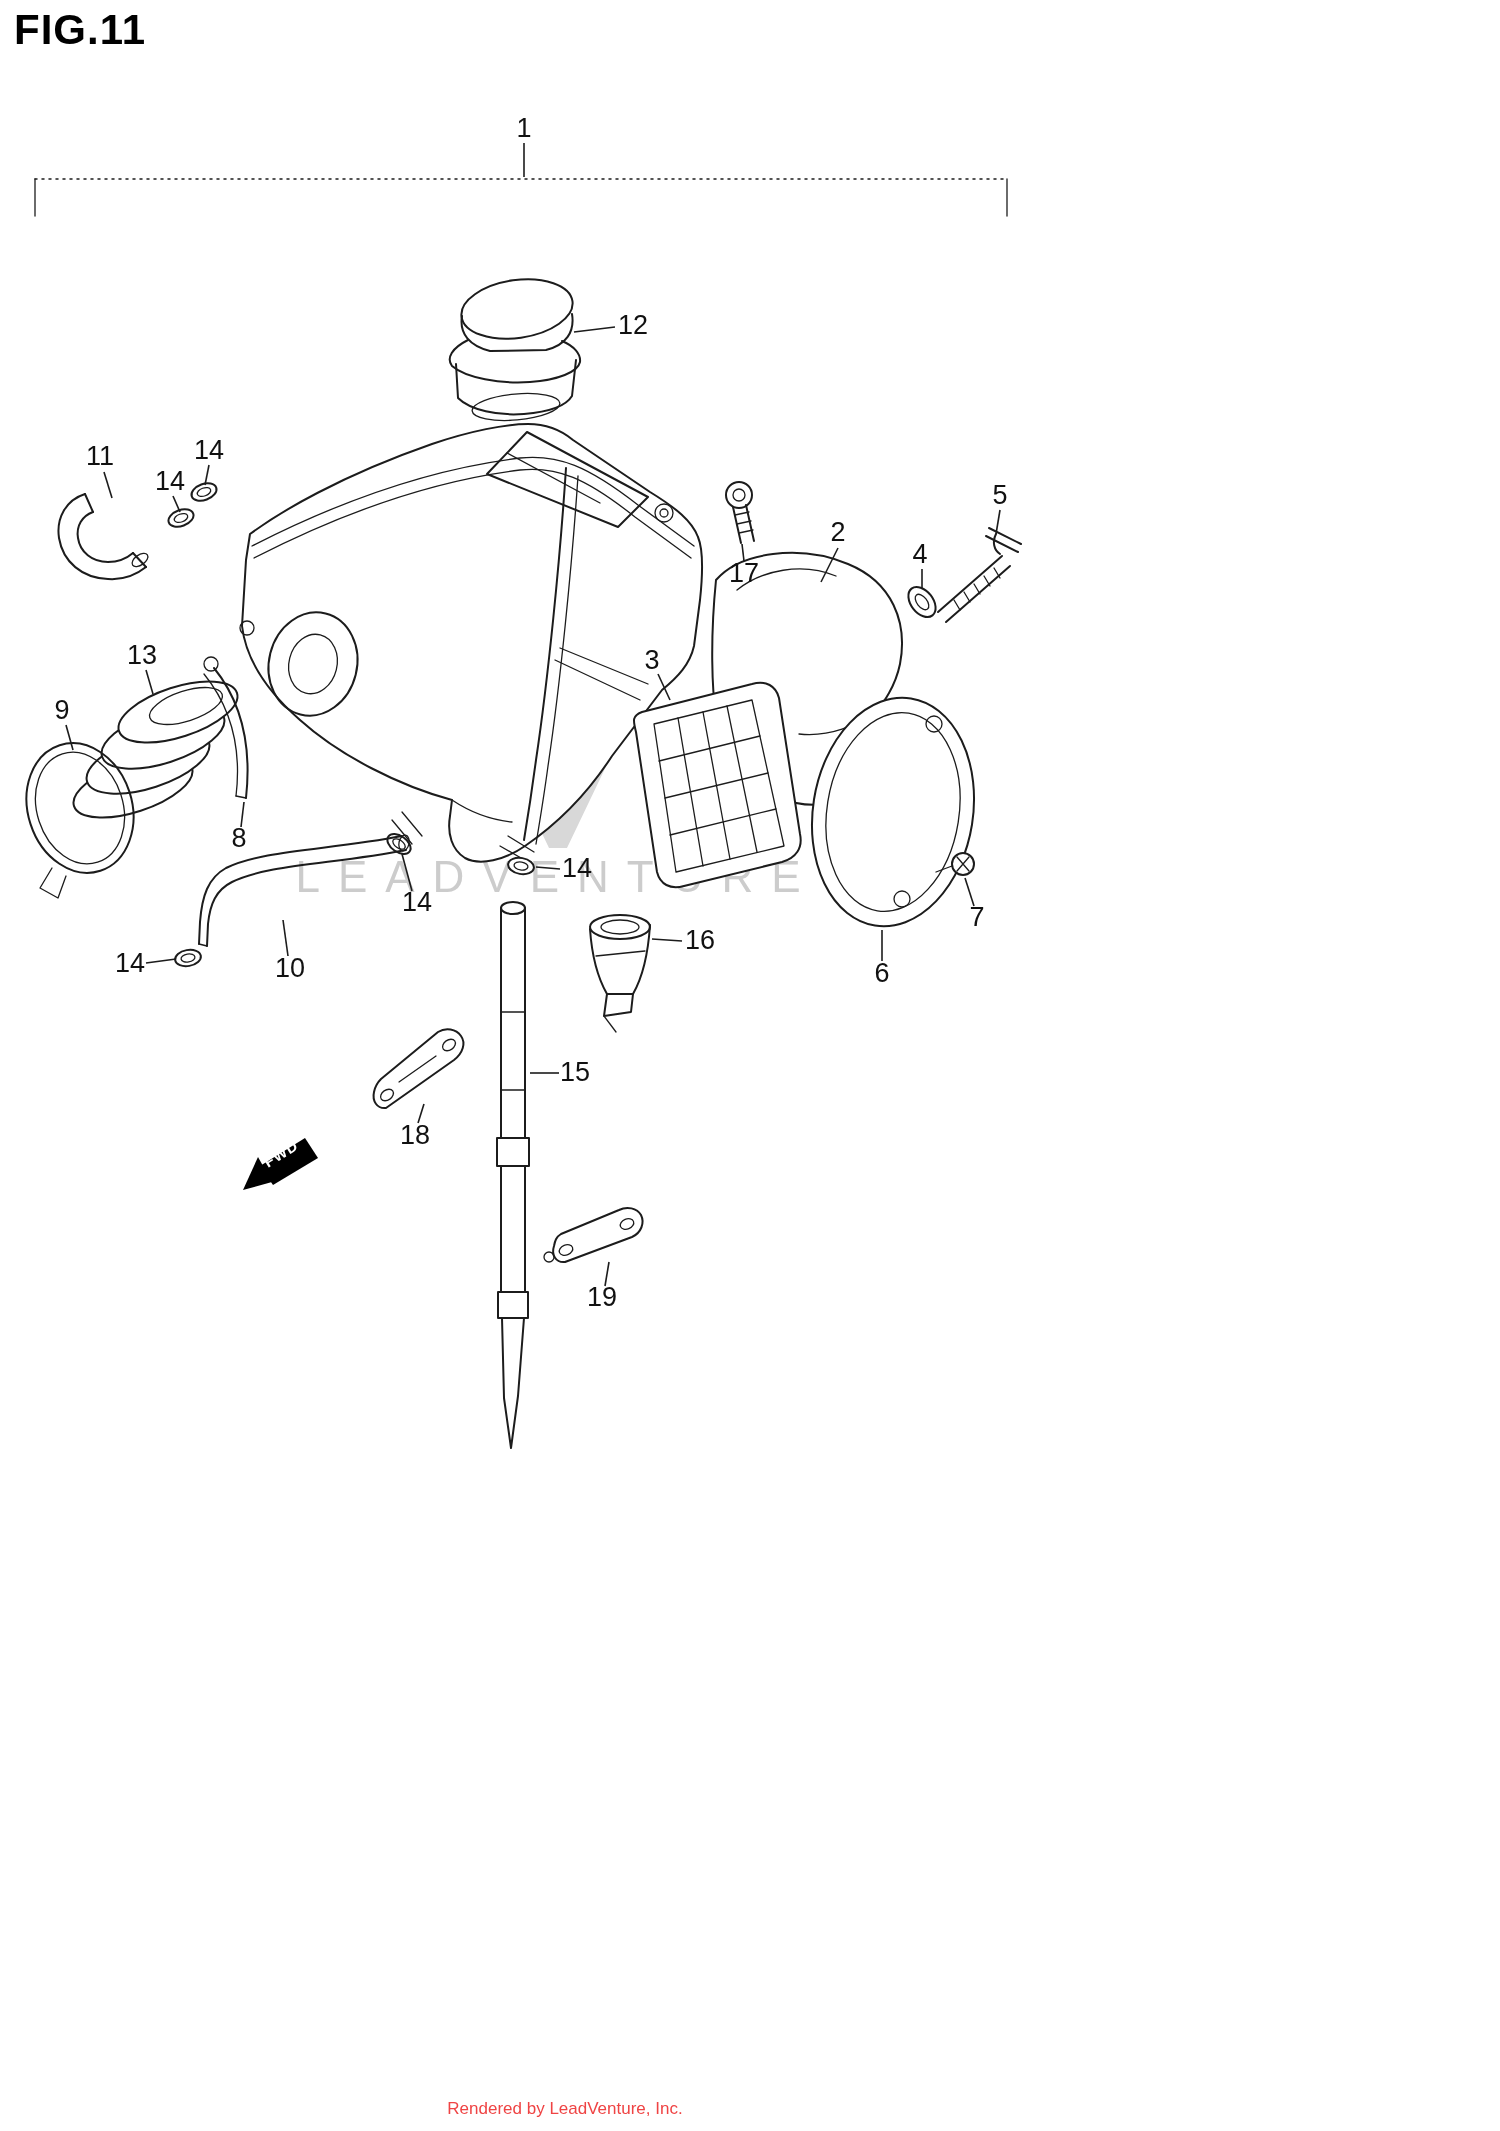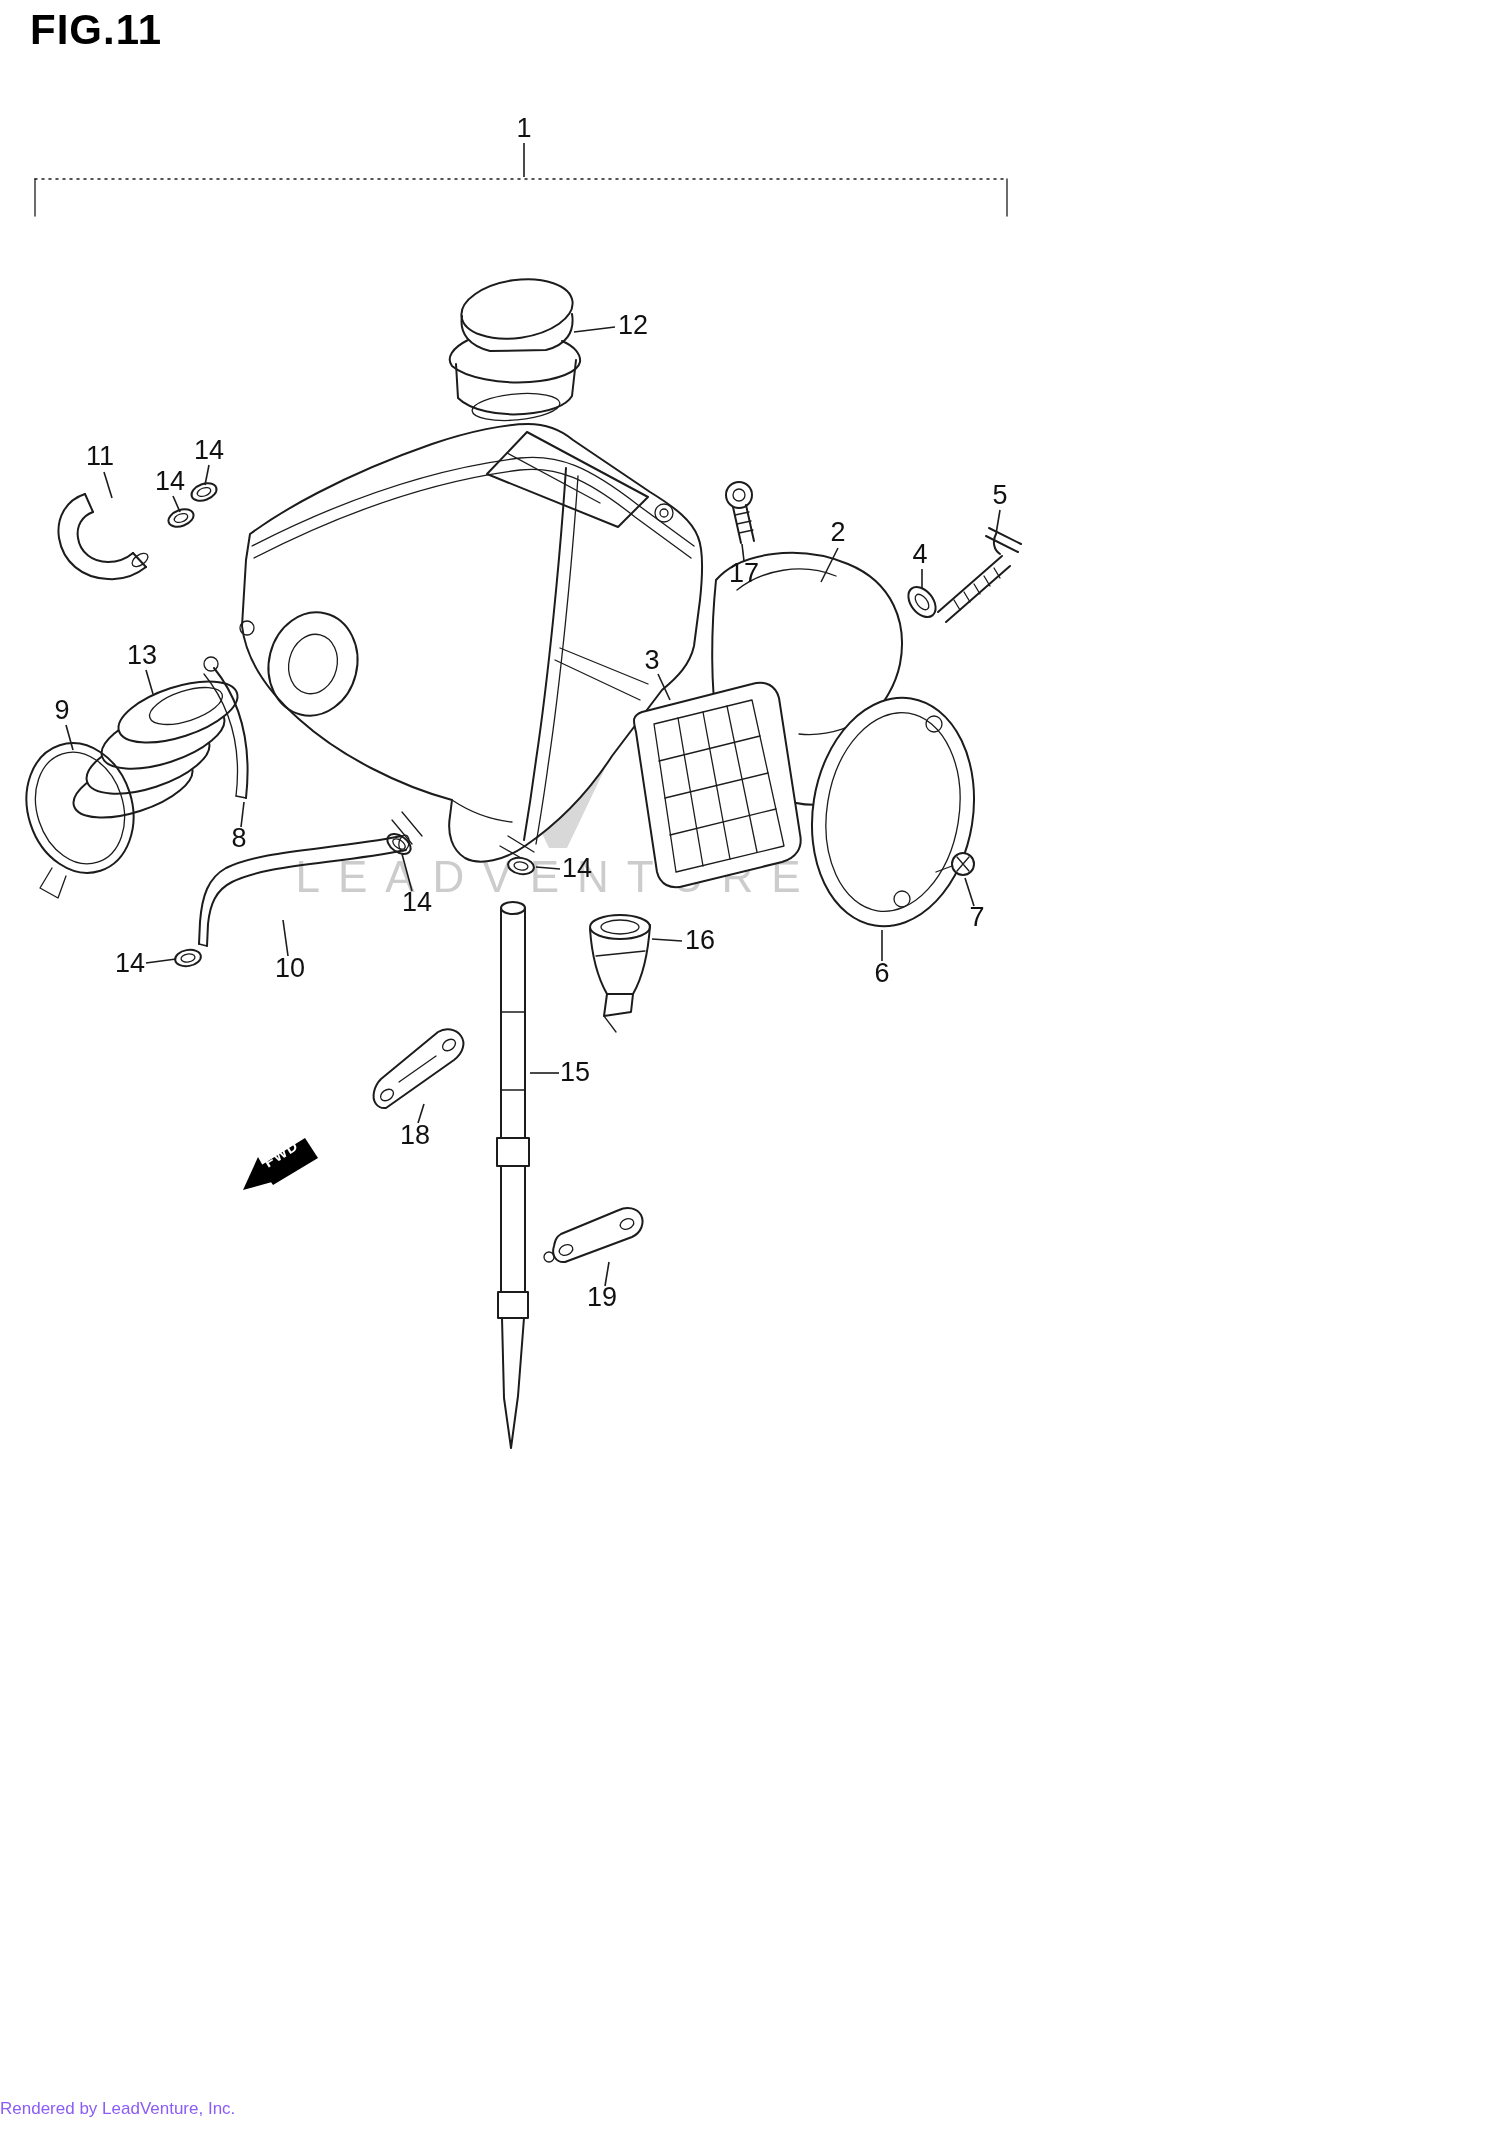--- a/index.html
+++ b/index.html
@@ -1,18 +1,18 @@
 <!DOCTYPE html>
 <html><head>
 <meta charset="utf-8">
 <style>
   * { margin:0; padding:0; box-sizing:border-box; }
   html,body { width:1500px; height:2131px; background:#ffffff; font-family:"Liberation Sans",sans-serif; position:relative; overflow:hidden; }
-  .fig-title { position:absolute; top:6px; left:14px; font-size:42px; font-weight:800; letter-spacing:1px; color:#000;margin-left:16px; }
-  .footer { position:absolute; bottom:12px; left:0; width:1130px; font-size:17px; color:#8b5cf6; }
+  .fig-title { position:absolute; top:6px; left:14px; font-size:42px; font-weight:800; letter-spacing:1px; color:#000; }
+  .footer { position:absolute; bottom:12px; left:0; width:1130px; text-align:center; font-size:17px; color:#ef4444; }
   svg.diagram { position:absolute; top:0; left:0; }
   .ln { stroke:#1c1c1c; stroke-width:2; fill:none; stroke-linecap:round; stroke-linejoin:round; }
   .ln-thin { stroke-width:1.3; }
   .dashed { stroke-dasharray:2 5; stroke-width:1.5; }
   .fillw { fill:#ffffff; }
   .part-label { font-size:27px; fill:#111; text-anchor:middle; dominant-baseline:middle; font-family:"Liberation Sans",sans-serif; }
   .leader { stroke:#1c1c1c; stroke-width:1.6; fill:none; }
   .watermark-text { font-size:44px; letter-spacing:18px; fill:#cccccc; text-anchor:middle; font-family:"Liberation Sans",sans-serif; }
   .fwd-text { font-size:15px; font-weight:bold; fill:#ffffff; letter-spacing:1px; font-family:"Liberation Sans",sans-serif; }
 </style>

